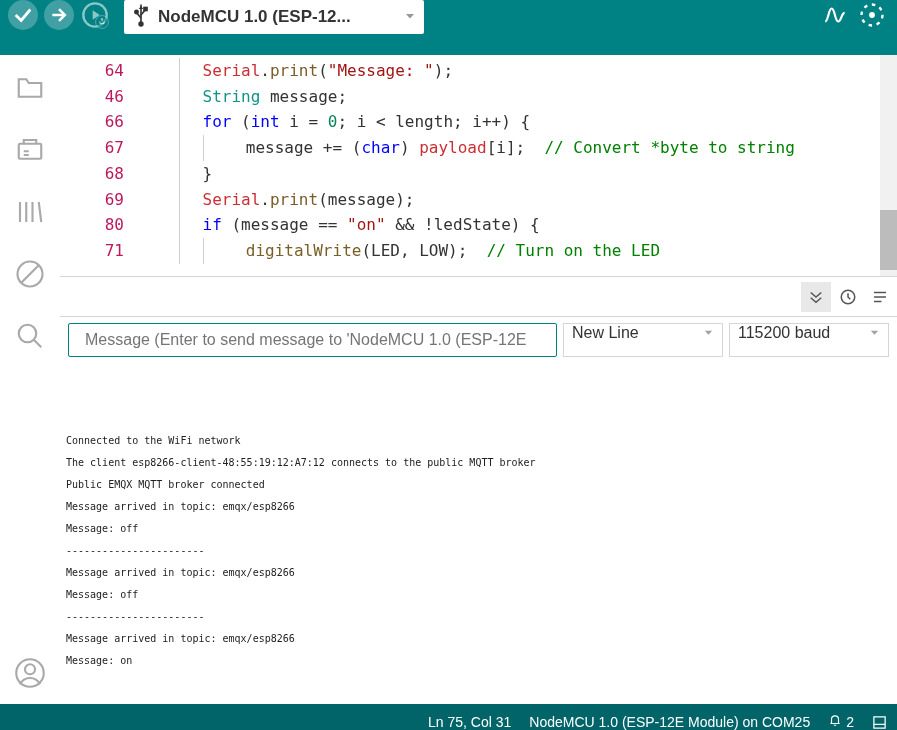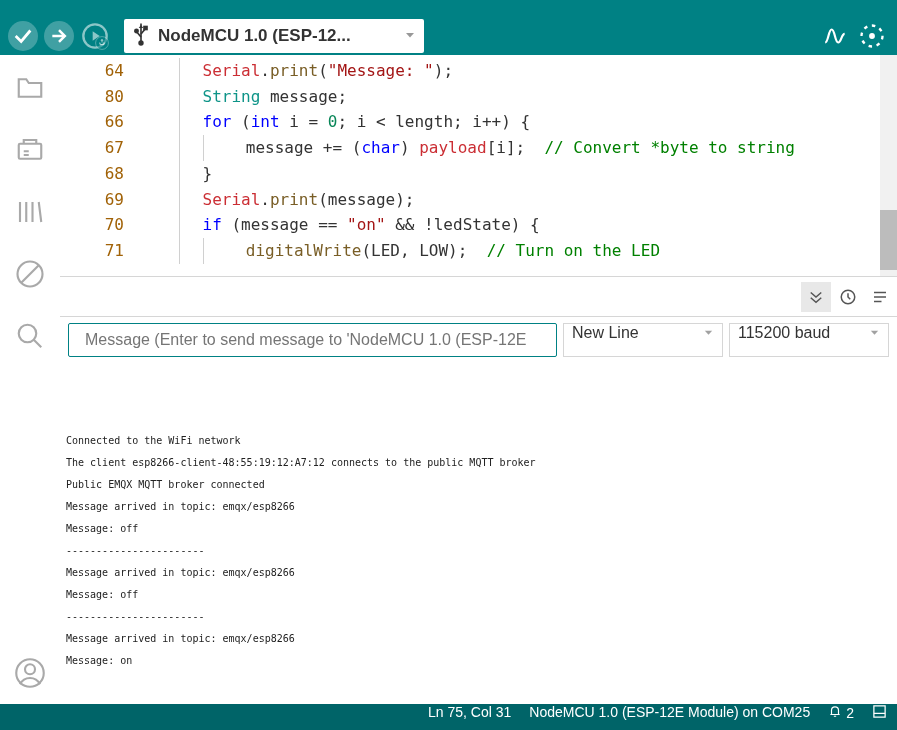--- a/index.html
+++ b/index.html
@@ -15,21 +15,21 @@
     --green2:#0E9488;
     --purple:#795E26;
     --code-grey:#888;
     --panel-border:#d6d6d6;
     --hover:#e5e5e5;
   }
   *{box-sizing:border-box}
   html,body{margin:0;padding:0;font-family:"Segoe UI",Arial,sans-serif;background:#fff;color:#111}
   .app{width:897px;height:730px;display:flex;flex-direction:column;overflow:hidden;border:0}
   
-  .toolbar{height:55px;background:var(--teal);display:flex;align-items:center;padding:16px 10px 0 8px;color:#fff;gap:6px}
+  .toolbar{height:55px;background:var(--teal);display:flex;align-items:flex-start;padding:0 10px 0 8px;color:#fff;gap:6px}
   .tbtn{width:30px;height:30px;border-radius:50%;display:flex;align-items:center;justify-content:center;cursor:pointer;flex:0 0 auto}
   .tbtn svg{stroke:#fff}
   .tbtn.disabled svg{opacity:.55}
   .board-dd{margin-left:8px;background:#fff;height:34px;border-radius:2px;width:300px;display:flex;align-items:center;padding:0 8px;cursor:pointer;gap:8px;color:#333}
   .board-dd svg:first-child{flex:0 0 auto}
   .board-dd .label{font-weight:700;font-size:17px;white-space:nowrap;overflow:hidden;text-overflow:ellipsis;flex:1}
   .board-dd .caret{flex:0 0 auto;opacity:.6}
   .flex{flex:1}
   
   .body{flex:1;display:flex;min-height:0}
@@ -37,21 +37,21 @@
   .activity .abtn{width:34px;height:34px;display:flex;align-items:center;justify-content:center;cursor:pointer}
   .activity .abtn svg{stroke:var(--icon-grey)}
   .activity .spacer{flex:1}
   
   .main{flex:1;display:flex;flex-direction:column;min-width:0}
   .tabbar{height:38px;display:flex;align-items:center;border-bottom:1px solid var(--panel-border)}
   .tab{height:38px;display:flex;align-items:center;padding:0 16px;border-bottom:2px solid var(--teal);font-size:17px;font-weight:400;color:#202020}
   .tabbar .dots{margin-left:auto;padding:0 14px;color:#666;cursor:pointer;letter-spacing:2px}
   .editor-wrap{position:relative;height:222px;border-bottom:1px solid var(--panel-border)}
   .editor{display:flex;height:100%;font-family:Consolas,Menlo,monospace;font-size:16px;line-height:25.7px}
-  .gutter{width:80px;background:#fff;text-align:right;color:#a16207;padding-right:16px;padding-top:3px;font-family:Consolas,Menlo,monospace}
+  .gutter{width:80px;background:#fff;text-align:right;color:#be185d;padding-right:16px;padding-top:3px;font-family:Consolas,Menlo,monospace}
   .code{flex:1;padding-top:3px;white-space:pre;color:#333;overflow:hidden}
   .block{display:inline-block;width:24px;border-left:1px solid #d0d0d0;margin-right:0}
   .kw{color:var(--blue)}
   .fn{color:var(--purple)}
   .obj{color:var(--red2)}
   .ty{color:var(--green2)}
   .cm{color:#008000}
   .str{color:#A31515}
   .num{color:#098658}
   .vscroll{position:absolute;right:0;top:0;width:17px;height:100%;background:#f1f1f1}
@@ -65,21 +65,21 @@
   .pabtn{width:30px;height:30px;display:flex;align-items:center;justify-content:center;cursor:pointer;margin-right:2px}
   .pabtn.hi{background:#e8e8e8}
   .serial-ctrl{height:45px;display:flex;align-items:center;padding:6px 8px;gap:6px}
   .msgbox{flex:1;height:34px;border:1px solid var(--teal);border-radius:2px;padding:0 16px;font-size:16px;color:#888}
   .dd{height:34px;border:1px solid var(--panel-border);background:#fff;padding:0 8px;font-size:16px;color:#333;display:flex;align-items:flex-start;gap:10px;cursor:pointer}
   .dd .caret{opacity:.55;margin-left:auto}
   .dd.le{width:160px}
   .dd.baud{width:160px}
   .serial-out{flex:1;font-family:"NSimSun","SimSun",Consolas,Menlo,monospace;font-size:10px;line-height:22px;white-space:pre;padding:2px 6px 0 6px;color:#222;overflow:hidden;position:relative}
   
-  .status{height:26px;background:var(--teal-dark);color:#fff;display:flex;align-items:flex-start;padding:0 10px;font-size:14px;gap:18px;justify-content:flex-end}
+  .status{height:26px;background:var(--teal-dark);color:#fff;display:flex;align-items:flex-end;padding:0 10px;font-size:14px;gap:18px;justify-content:flex-end}
   .status .sitem{display:flex;align-items:center;gap:4px}
   .rscroll{position:absolute;right:0;top:0;width:10px;height:100%;background:#fff}
 </style>
 </head>
 <body>
 
 <div class="app">
 
   <div class="toolbar">
     <div class="tbtn" style="background:rgba(255,255,255,.25)" title="Verify">
@@ -176,26 +176,26 @@
           </svg>
       </div>
     </div>
 
     <div class="main">
 
       <div class="editor-wrap">
         <div class="editor">
           <div class="gutter" id="gutter">
               <div>64</div>
-              <div>80</div>
+              <div>46</div>
               <div>66</div>
               <div>67</div>
               <div>68</div>
               <div>69</div>
-              <div>70</div>
+              <div>80</div>
               <div>71</div>
             </div>
           <div class="code" id="code"><div>    <span class="block">&nbsp;</span><span class="obj">Serial</span>.<span class="fn">print</span>(<span class="str">"Message: "</span>);</div><div>    <span class="block">&nbsp;</span><span class="ty">String</span> message;</div><div>    <span class="block">&nbsp;</span><span class="kw">for</span> (<span class="kw">int</span> i = <span class="num">0</span>; i &lt; length; i++) {</div><div>    <span class="block">&nbsp;</span><span class="block">&nbsp;</span>  message += (<span class="kw">char</span>) <span class="obj">payload</span>[i];  <span class="cm">// Convert *byte to string</span></div><div>    <span class="block">&nbsp;</span>}</div><div>    <span class="block">&nbsp;</span><span class="obj">Serial</span>.<span class="fn">print</span>(message);</div><div>    <span class="block">&nbsp;</span><span class="kw">if</span> (message == <span class="str">"on"</span> &amp;&amp; !ledState) {</div><div>    <span class="block">&nbsp;</span><span class="block">&nbsp;</span>  <span class="fn">digitalWrite</span>(LED, LOW);  <span class="cm">// Turn on the LED</span></div></div>
         </div>
         <div class="vscroll">
           <div class="vthumb"></div>
         </div>
       </div>
 
       <div class="panel-tabs">

